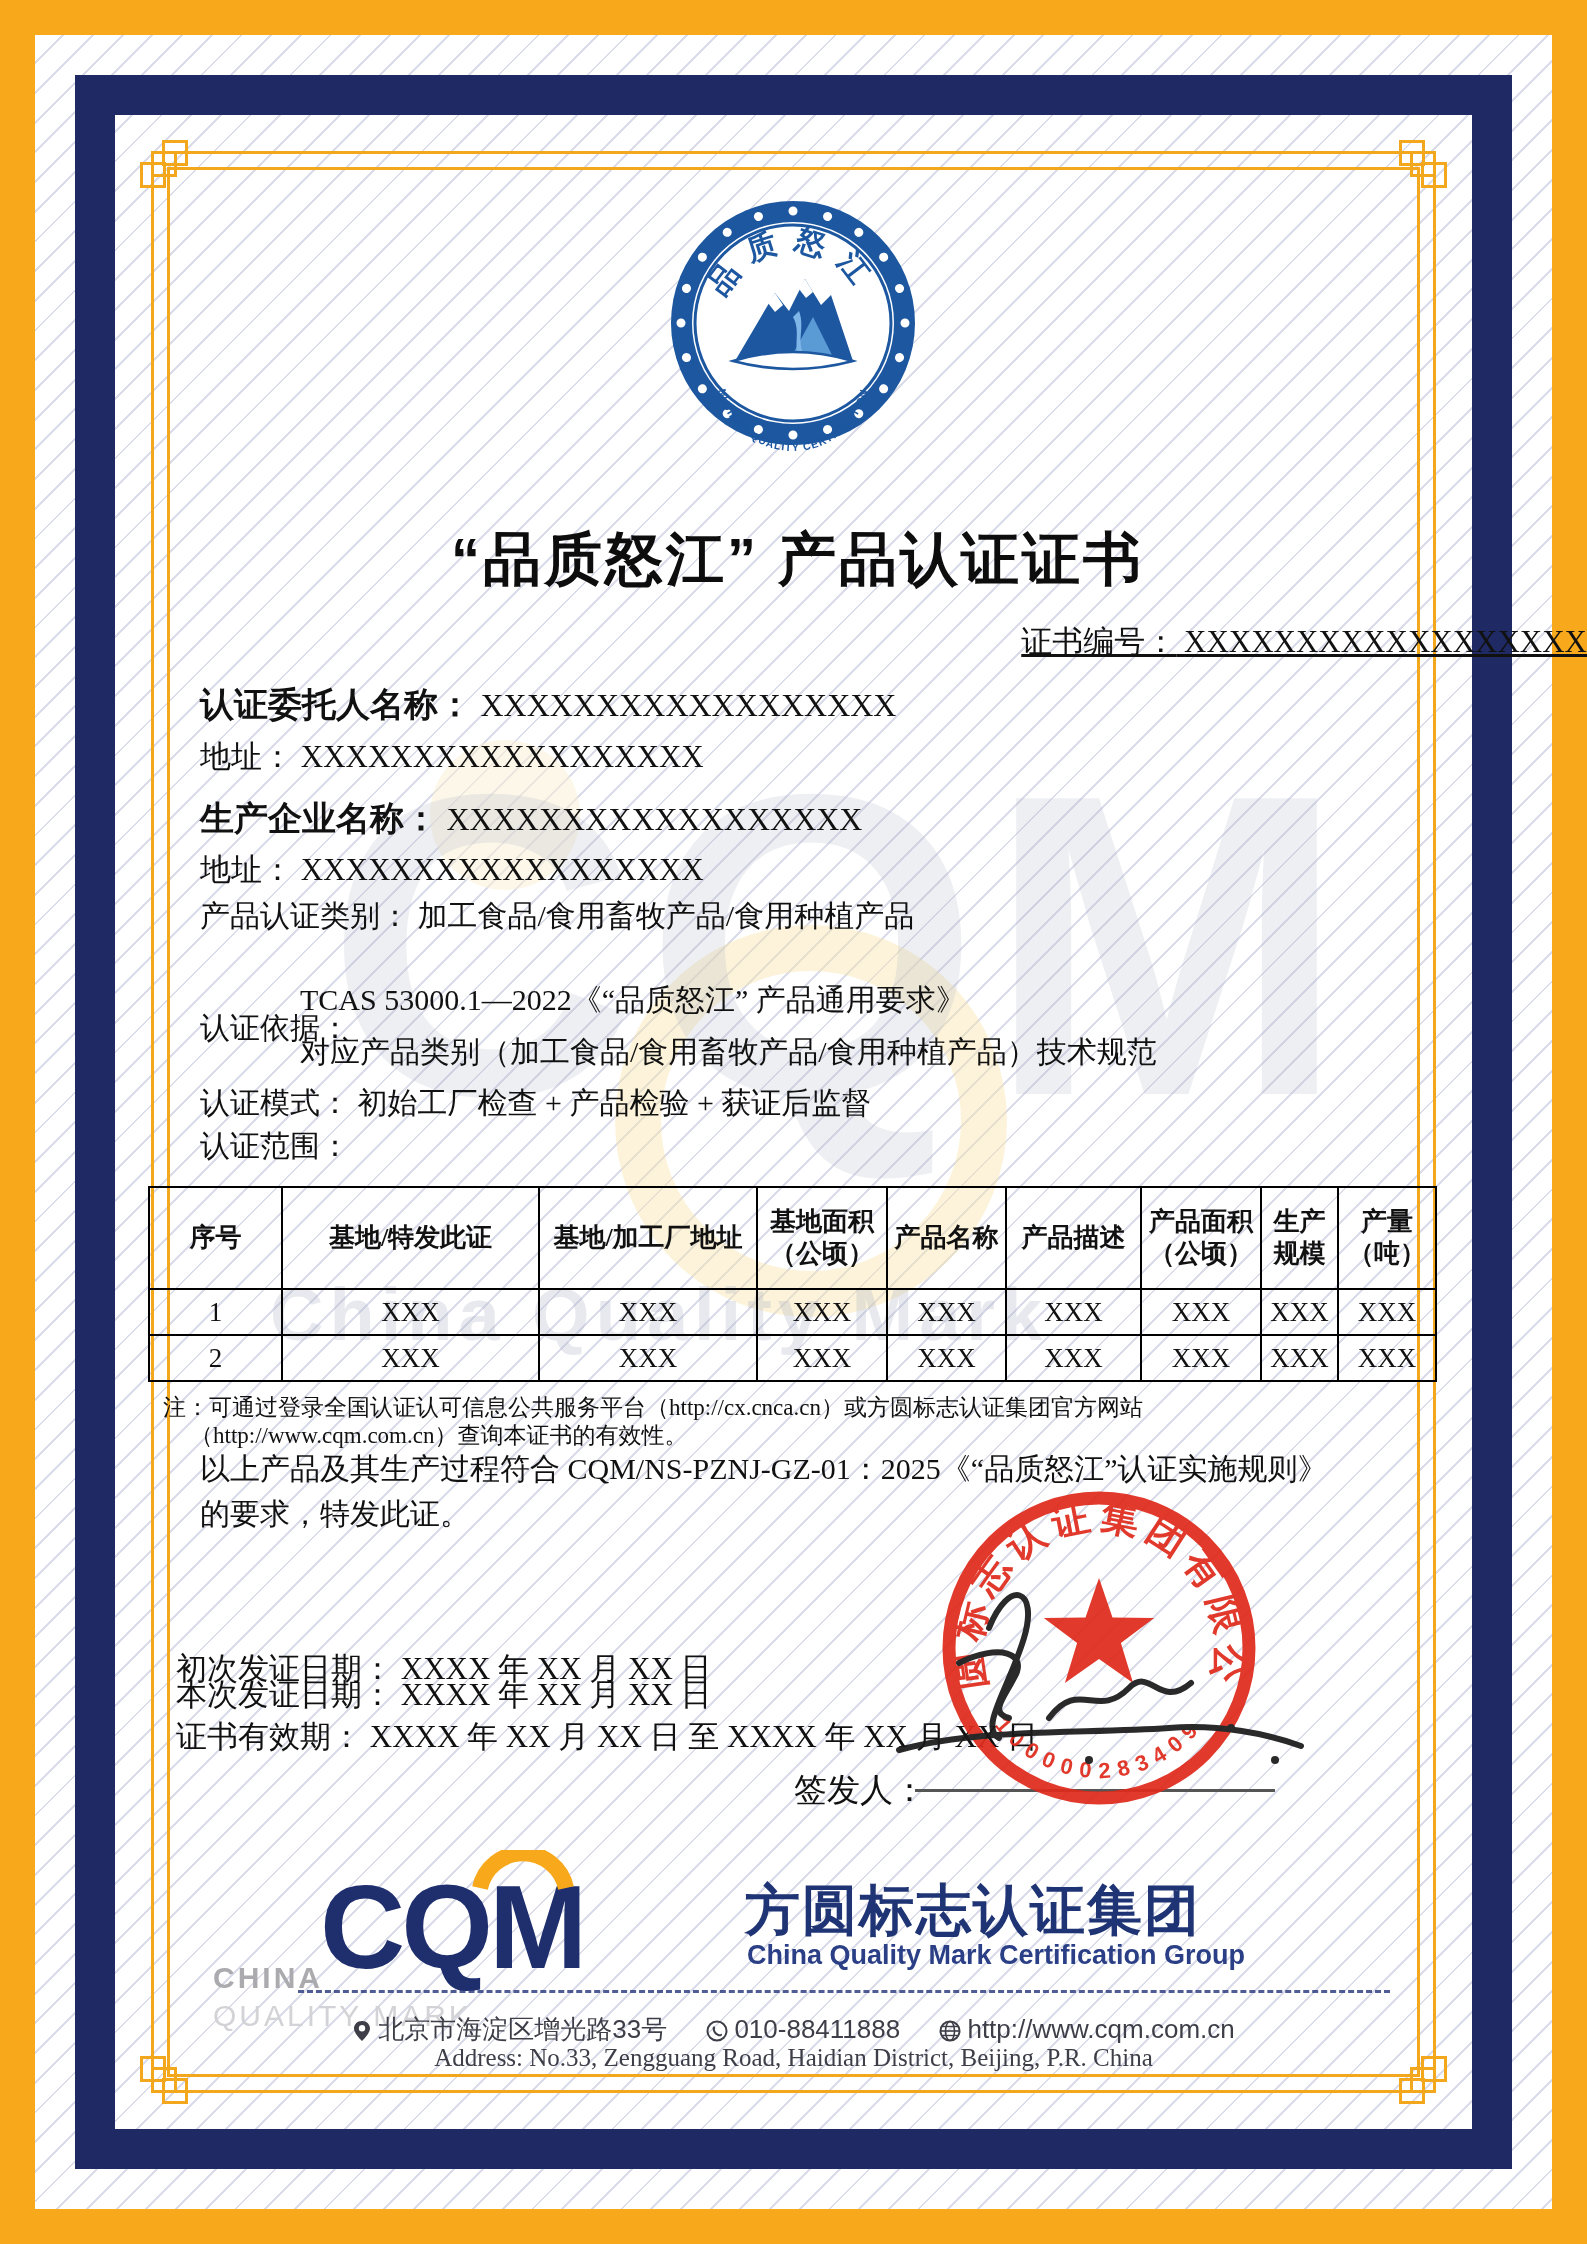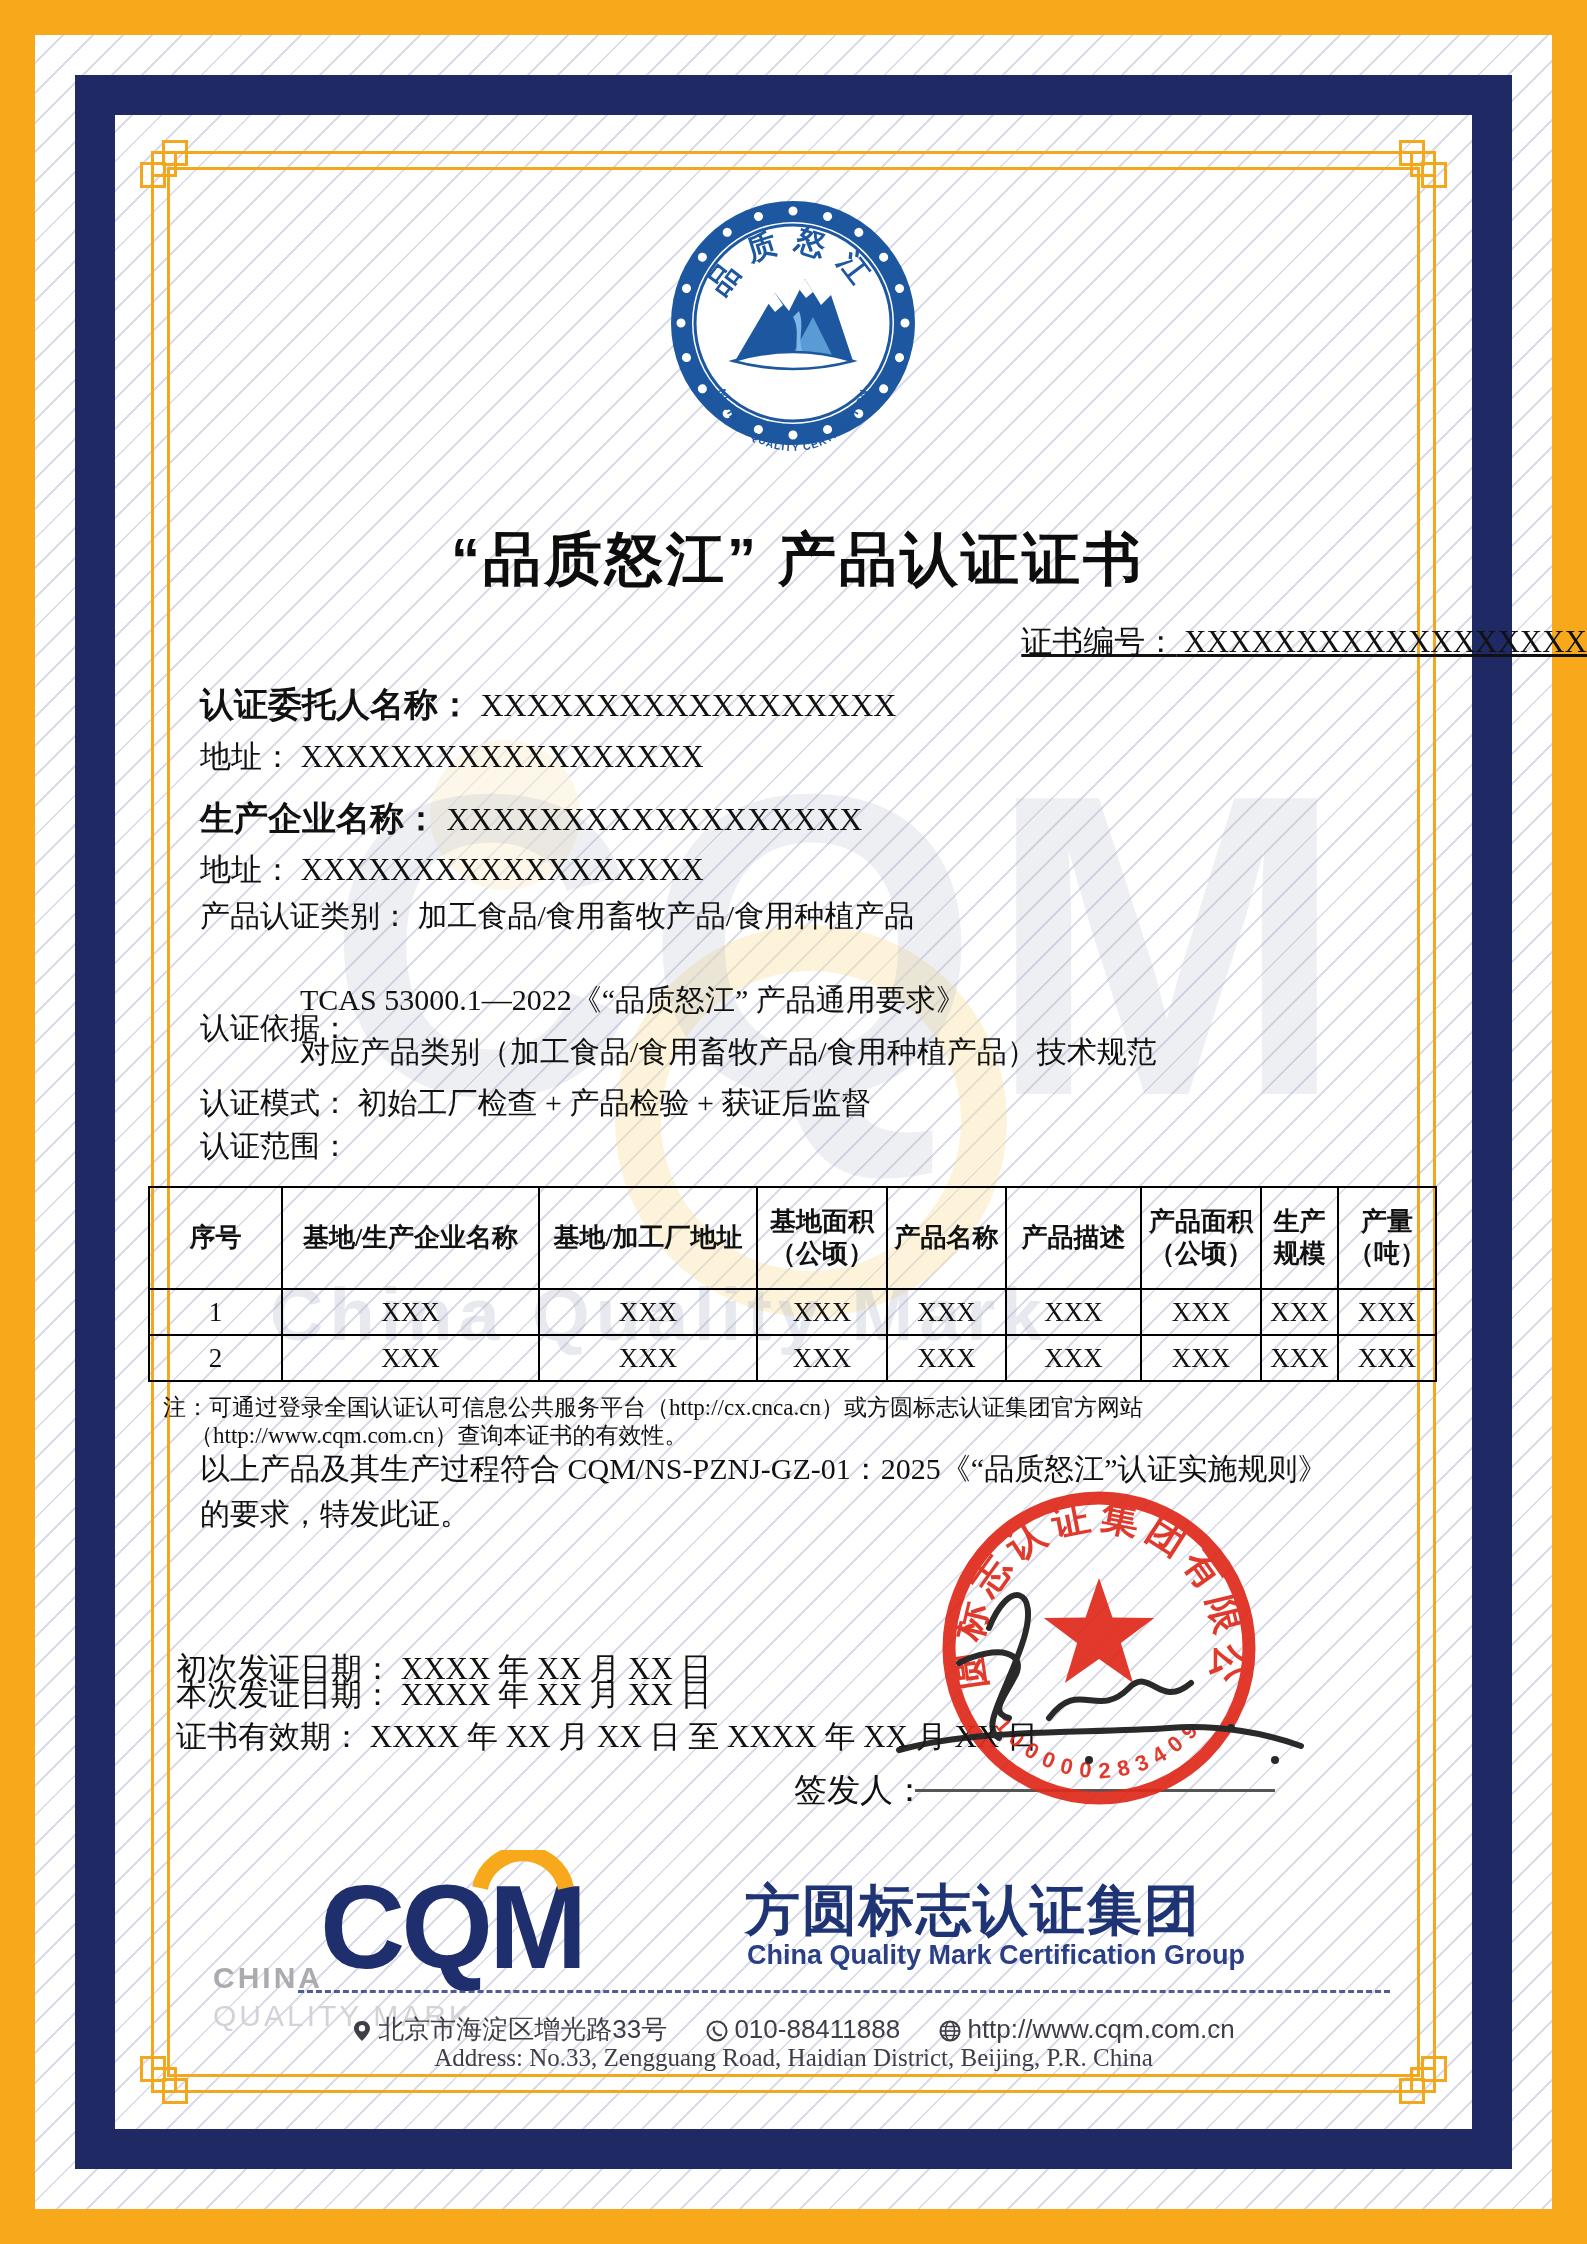--- a/index.html
+++ b/index.html
@@ -232,21 +232,21 @@
       <col style="width:130px">
         <col style="width:119px">
         <col style="width:135px">
       <col style="width:120px">
         <col style="width:77px">
         <col style="width:98px">
     </colgroup>
     <tbody>
         <tr>
       <th>序号</th>
-      <th>基地/生产企业名称</th>
+      <th>基地/特发此证</th>
       <th>基地/加工厂地址</th>
       <th>基地面积（公顷）</th>
       <th>产品名称</th>
       <th>产品描述</th>
       <th>产品面积（公顷）</th>
       <th>生产规模</th>
       <th>产量（吨）</th>
     </tr>
     <tr>
       <td>1</td>

